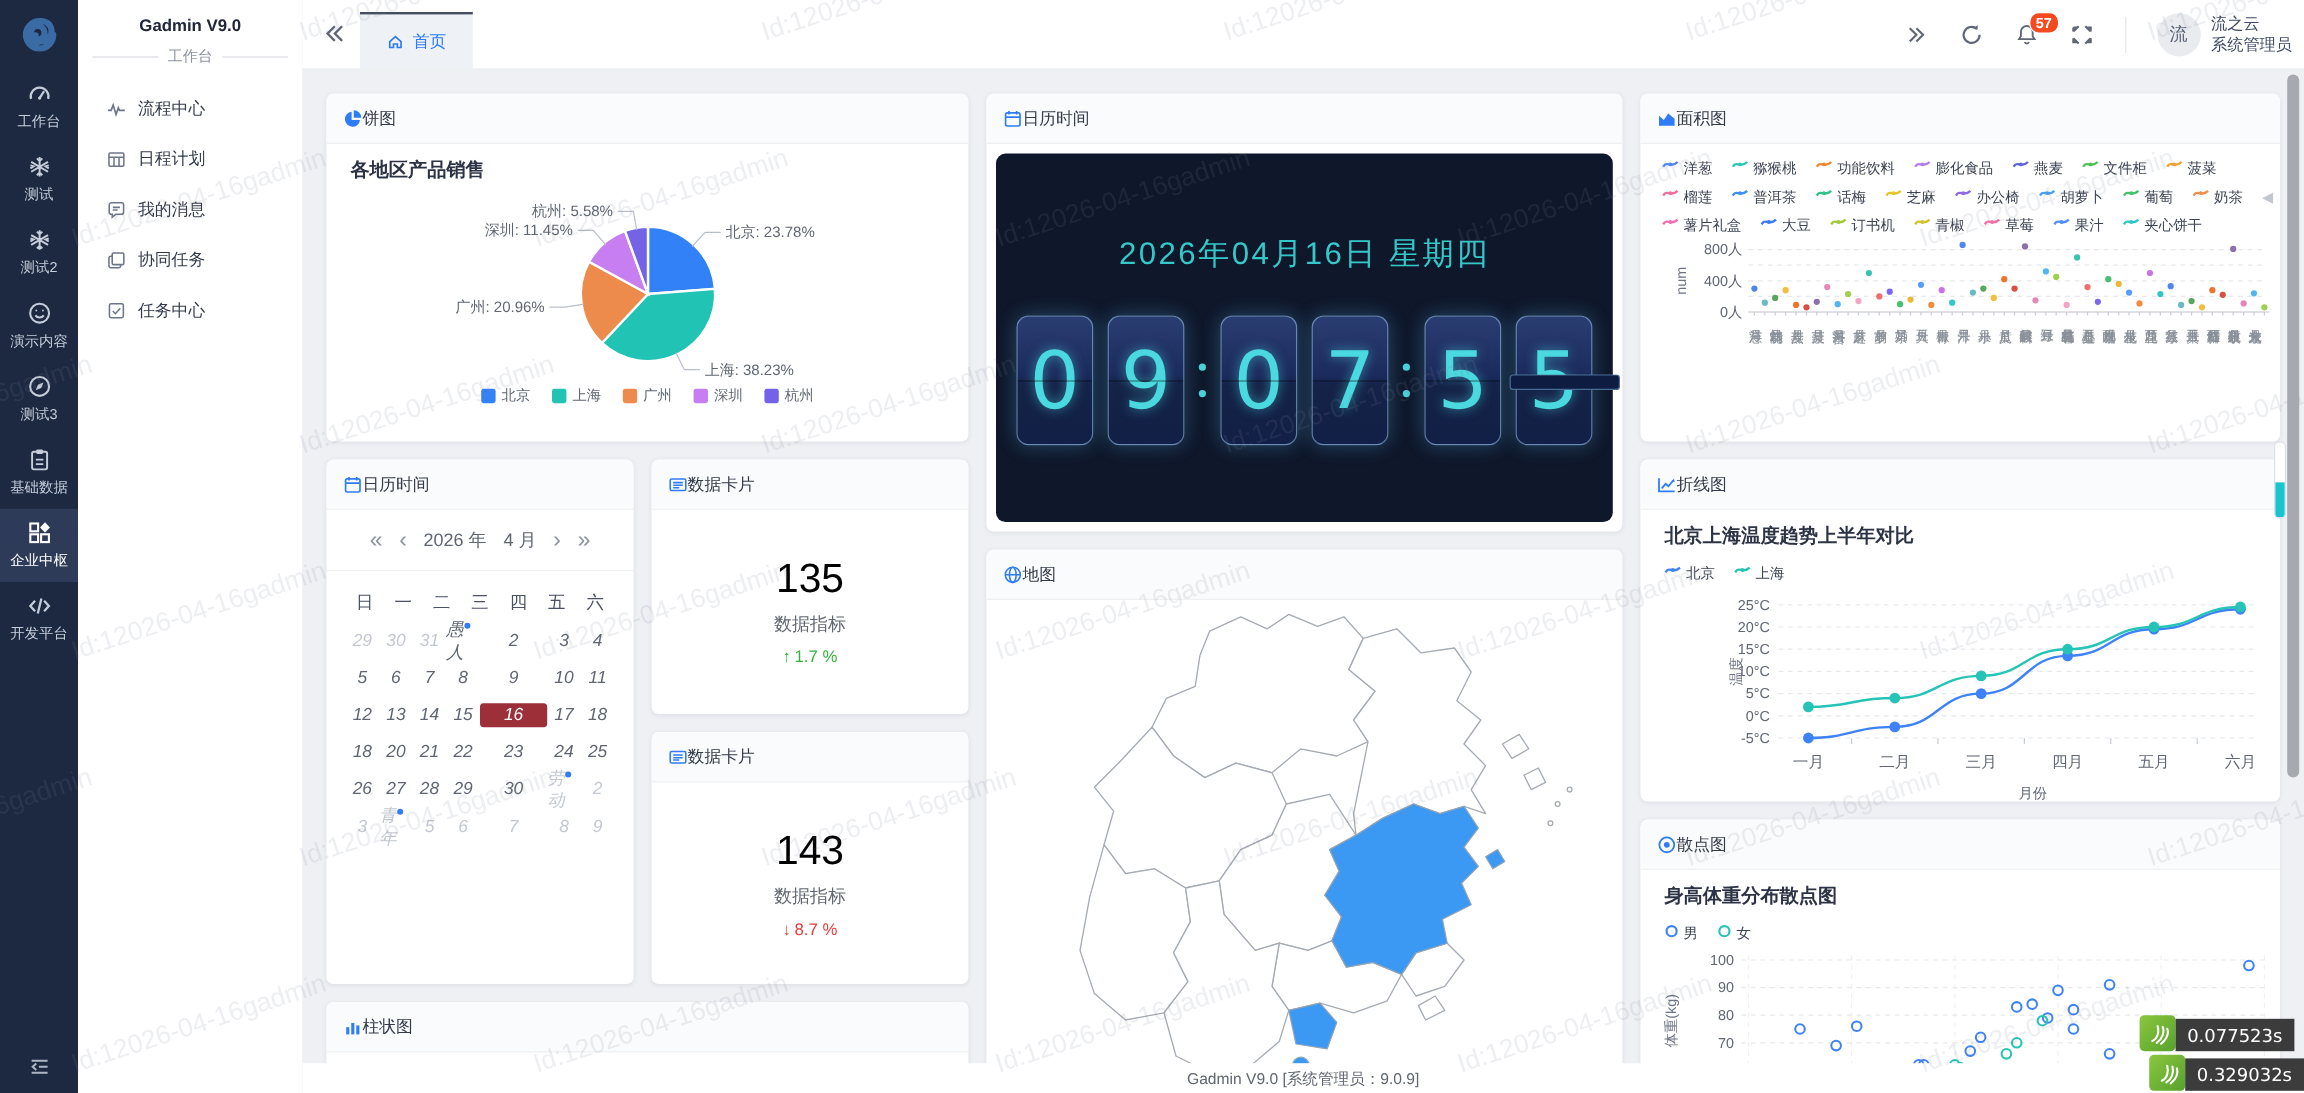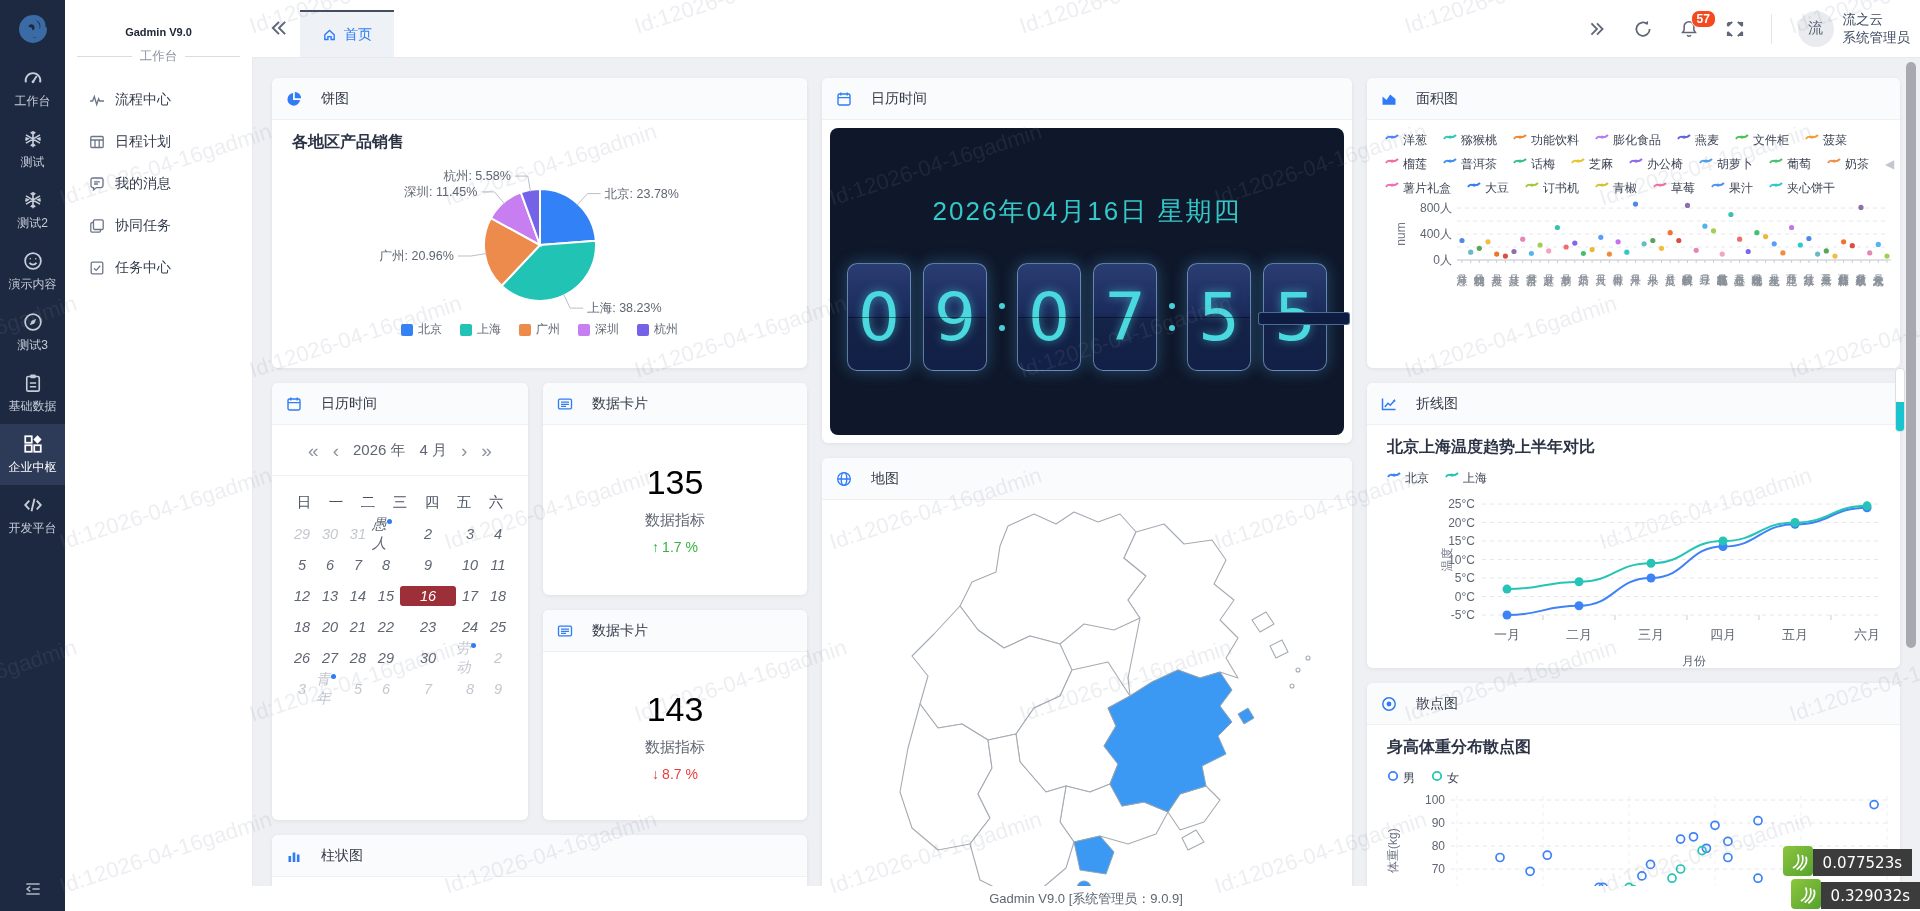--- a/index.html
+++ b/index.html
@@ -13,21 +13,21 @@
              color:#c6cdda;cursor:pointer;}
   .rail-item.active{background:#2e3b58;color:#fff;}
   .rail-item .ric{width:20px;height:20px;}
   .rail-label{font-size:12px;white-space:nowrap;}
   .rail-collapse{position:absolute;bottom:12px;left:0;width:65px;display:flex;justify-content:center;
                  color:#aeb6c4;cursor:pointer;}
   .rail-collapse svg{width:20px;height:20px;}
   
   .sidebar{position:absolute;left:65px;top:0;width:187px;height:911px;background:#fff;z-index:4;
            border-right:1px solid #e8eaee;}
-  .sidebar-title{font-size:11px;color:#20263a;text-align:center;padding:13px 0 10px;font-weight:bold;margin-top:13px;}
+  .sidebar-title{font-size:14px;color:#20263a;text-align:center;padding:13px 0 10px;font-weight:bold;}
   .sidebar-section{display:flex;align-items:center;gap:8px;padding:0 12px;color:#8d93a0;font-size:12.5px;}
   .sidebar-section .line{flex:1;height:1px;background:#d9dde3;}
   .menu{padding-top:14px;}
   .menu-item{display:flex;align-items:center;gap:10px;height:42px;padding-left:24px;font-size:14px;
              color:#333b4b;cursor:pointer;}
   .menu-item .mic{width:16px;height:16px;color:#6d7689;}
   
   .topbar{position:absolute;left:252px;top:0;right:0;height:57px;background:#fff;z-index:4;
           border-bottom:1px solid #e6e9ed;}
   .tb-collapse{position:absolute;left:16px;top:17px;width:22px;height:22px;color:#5f6776;cursor:pointer;}
@@ -41,21 +41,21 @@
   .bell-badge{position:absolute;top:-9px;left:12px;background:#f5491f;color:#fff;font-size:12px;
               font-weight:bold;line-height:16px;padding:0 5px;border-radius:8px;border:1px solid #fff;}
   .tb-sep{width:1px;height:30px;background:#e3e6ea;}
   .user{display:flex;align-items:center;gap:9px;cursor:pointer;}
   .avatar{width:36px;height:36px;border-radius:50%;background:#e9ebef;color:#5a6478;font-size:15px;
           display:flex;align-items:center;justify-content:center;}
   .user-meta{font-size:13.5px;color:#3f4b63;line-height:1.3;}
   
   .card{position:absolute;background:#fff;border-radius:6px;box-shadow:0 1px 4px rgba(31,35,41,.07);
         overflow:hidden;z-index:1;}
-  .card-header{height:42px;display:flex;align-items:center;gap:19px;padding:0 14px;background:#fafbfc;
+  .card-header{height:42px;display:flex;align-items:center;gap:0;padding:0 14px;background:#fafbfc;
                border-bottom:1px solid #eef0f2;font-size:14px;color:#333a49;box-sizing:border-box;}
   .card-header .cic{width:16px;height:16px;color:#2f7cf6;}
   .chart-title{font-size:16px;font-weight:bold;color:#2b3345;padding:12px 0 0 20px;}
   .pie-lbl{font-size:12.5px;fill:#5f6672;}
   .pie-legend{display:flex;justify-content:center;gap:18px;margin-top:6px;}
   .pl-item{display:flex;align-items:center;gap:5px;font-size:12px;color:#5f6672;cursor:pointer;}
   .pl-sq{width:12px;height:12px;border-radius:2px;}
   
   .clock-panel{margin:8px;height:307px;background:#0f172a;border-radius:8px;position:relative;}
   .clock-date{text-align:center;color:#35c8c8;font-size:26px;letter-spacing:2px;padding-top:66px;}

